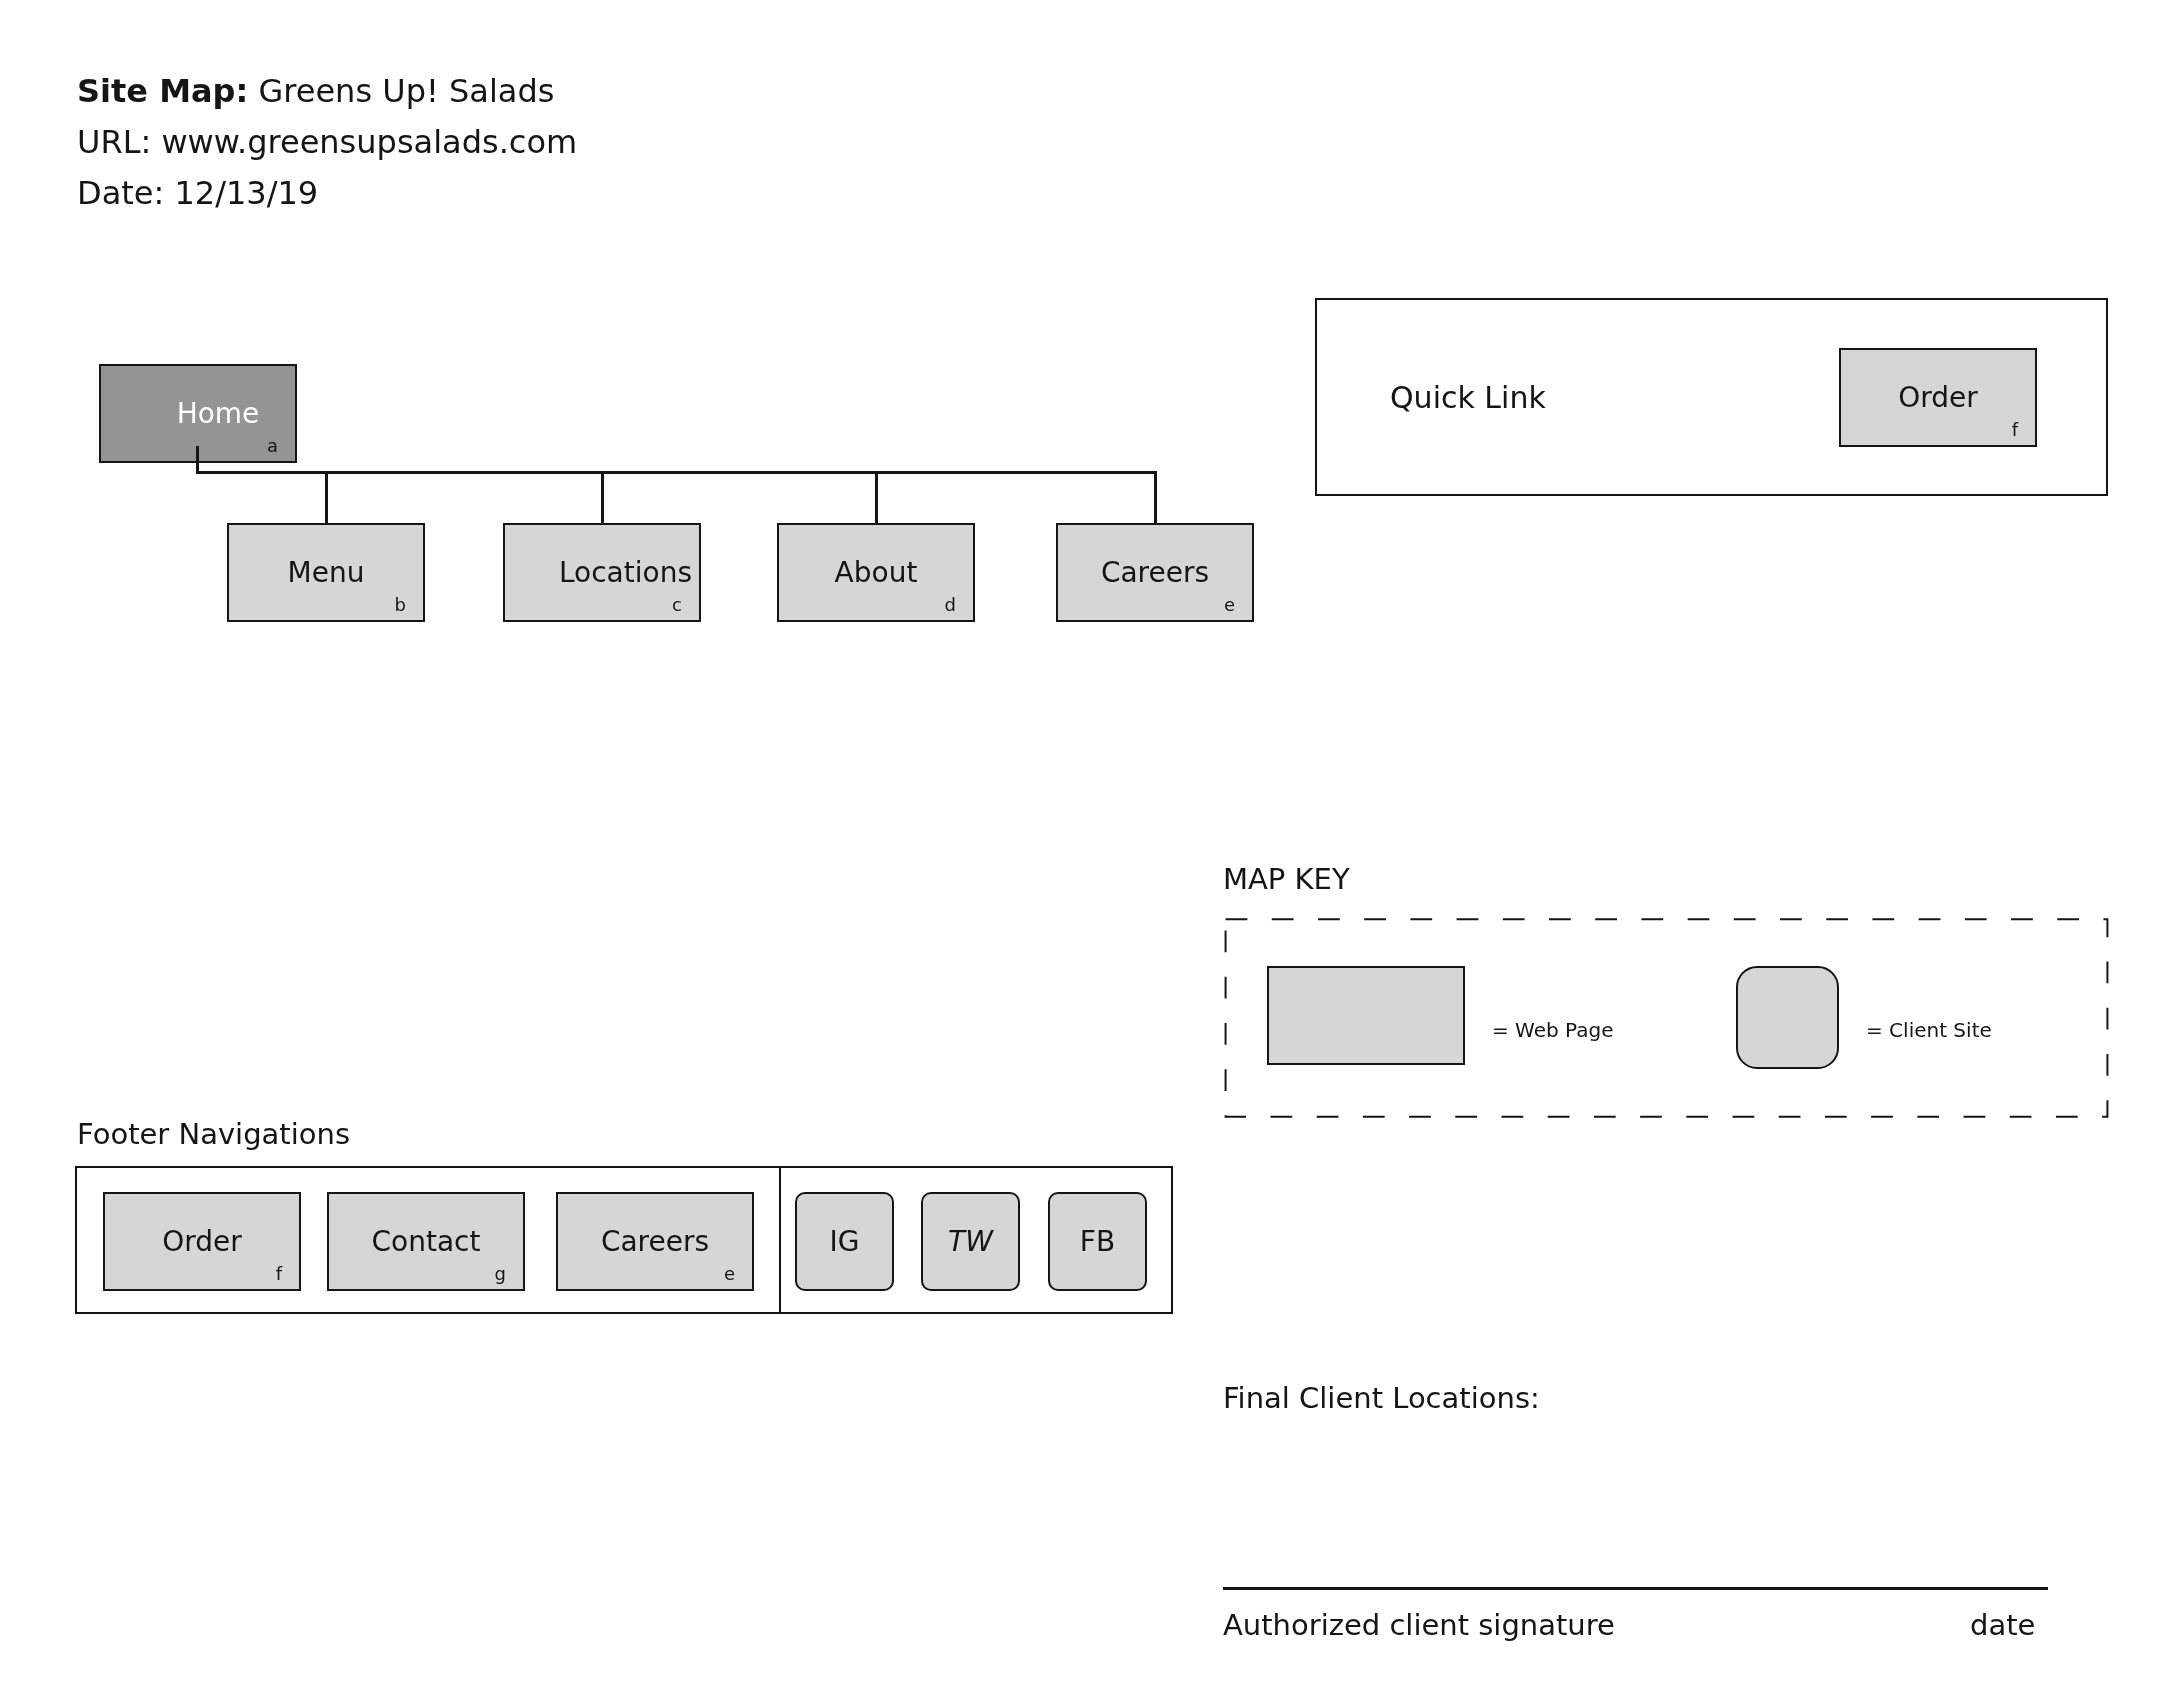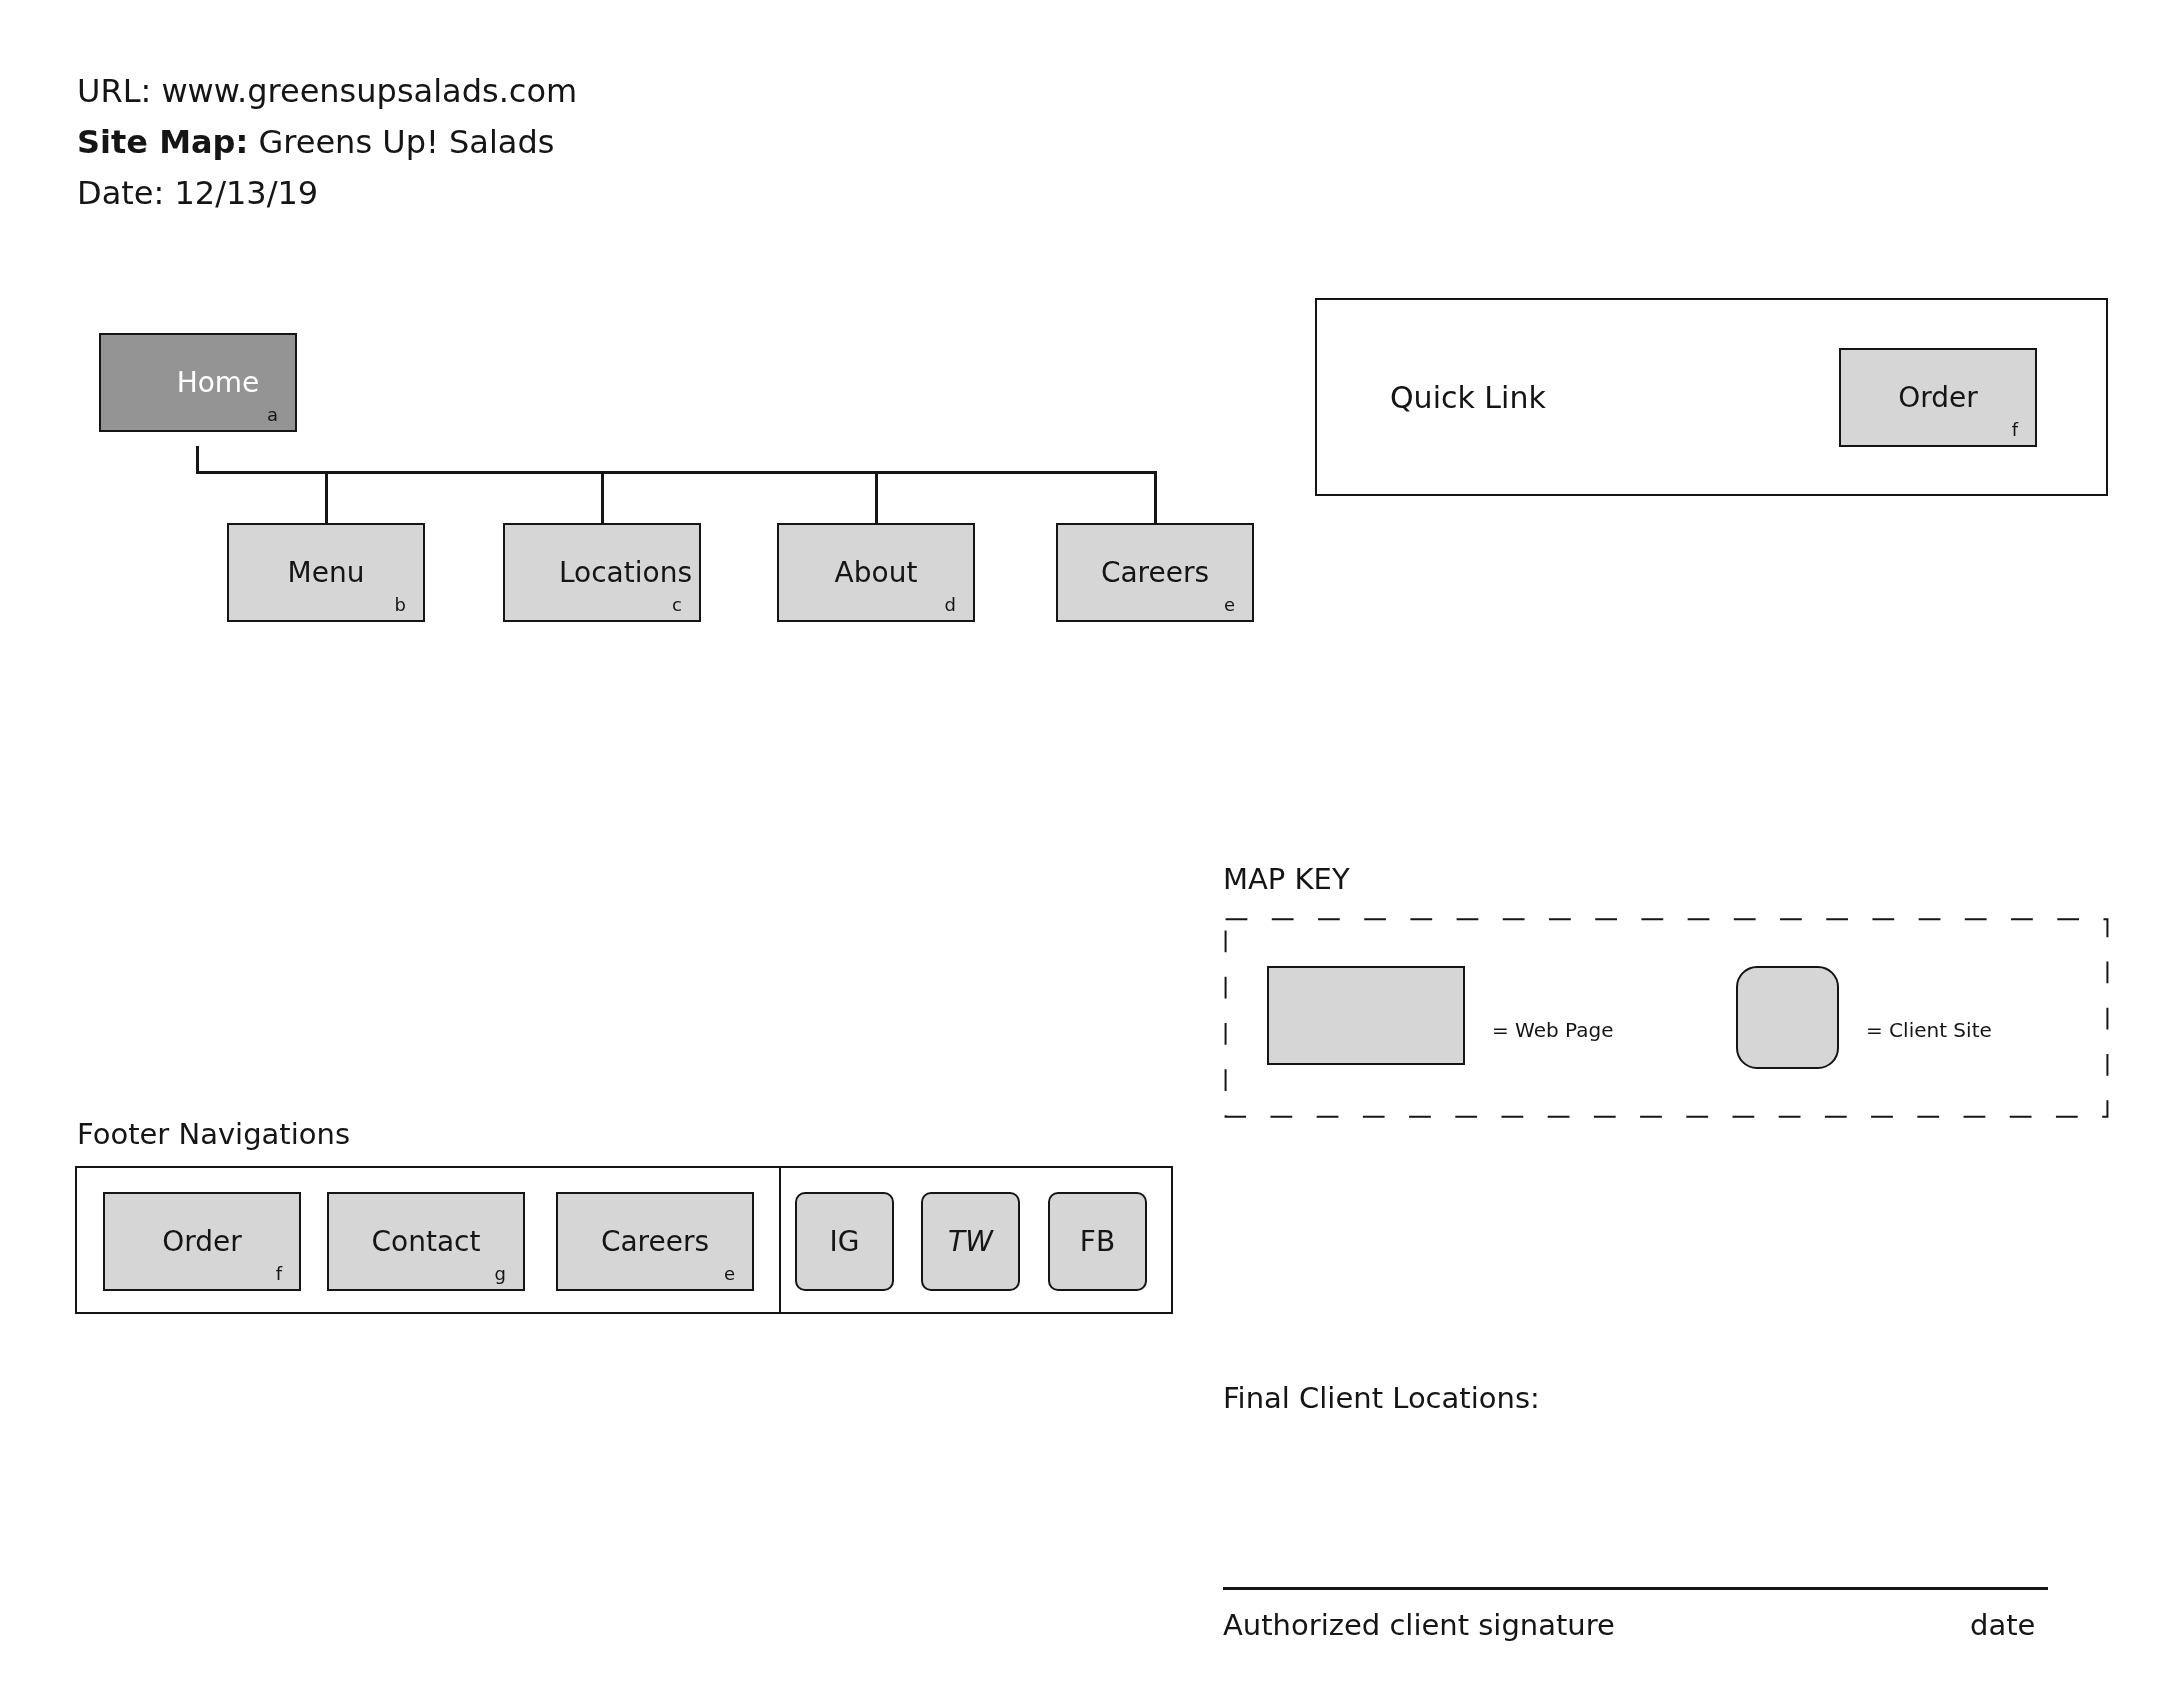--- a/index.html
+++ b/index.html
@@ -66,28 +66,28 @@
   
   .approval-title{left:1223px;top:1381px;font-size:29px;}
   .sig-line{left:1223px;top:1587px;width:825px;height:2.6px;}
   .sig-label{left:1223px;top:1608px;font-size:29px;}
   .date-label{left:1962px;top:1608px;font-size:29px;margin-left:8px;}
 </style>
 </head>
 <body style="--root-fill: #949494; --node-fill: #d6d6d6; --ink: #151515;">
 
 <div class="abs header">
-  <div>URL: www.greensupsalads.com</div>
   <div>
     <b>Site Map:</b><span> Greens Up! Salads</span>
   </div>
+  <div>URL: www.greensupsalads.com</div>
   <div>Date: 12/13/19</div>
 </div>
 
-<div class="node root" style="left:99px;top:333px;padding-left:40px;">
+<div class="node root" style="left:99px;top:364px;padding-left:40px;">
   <span class="node-label">Home</span>
   <span class="node-letter">a</span>
 </div>
 
 <div class="line" style="left:196px;top:446px;width:2.6px;height:28px;"></div>
 <div class="line" style="left:196px;top:471px;width:960px;height:2.6px;"></div>
 <div class="line" style="left:325px;top:471px;width:2.6px;height:52px;"></div>
 <div class="line" style="left:601px;top:471px;width:2.6px;height:52px;"></div>
 <div class="line" style="left:875px;top:471px;width:2.6px;height:52px;"></div>
 <div class="line" style="left:1154px;top:471px;width:2.6px;height:52px;"></div>

